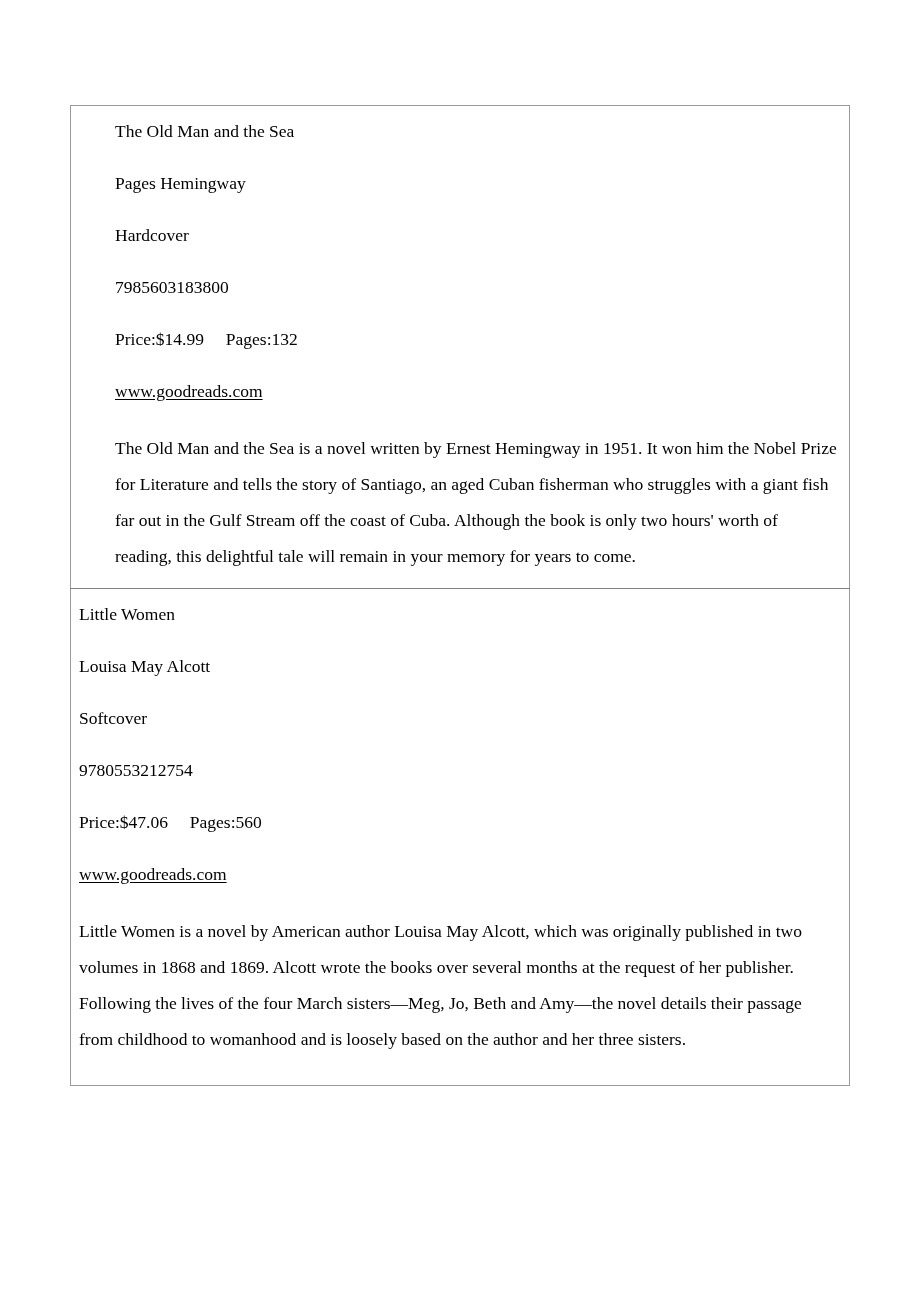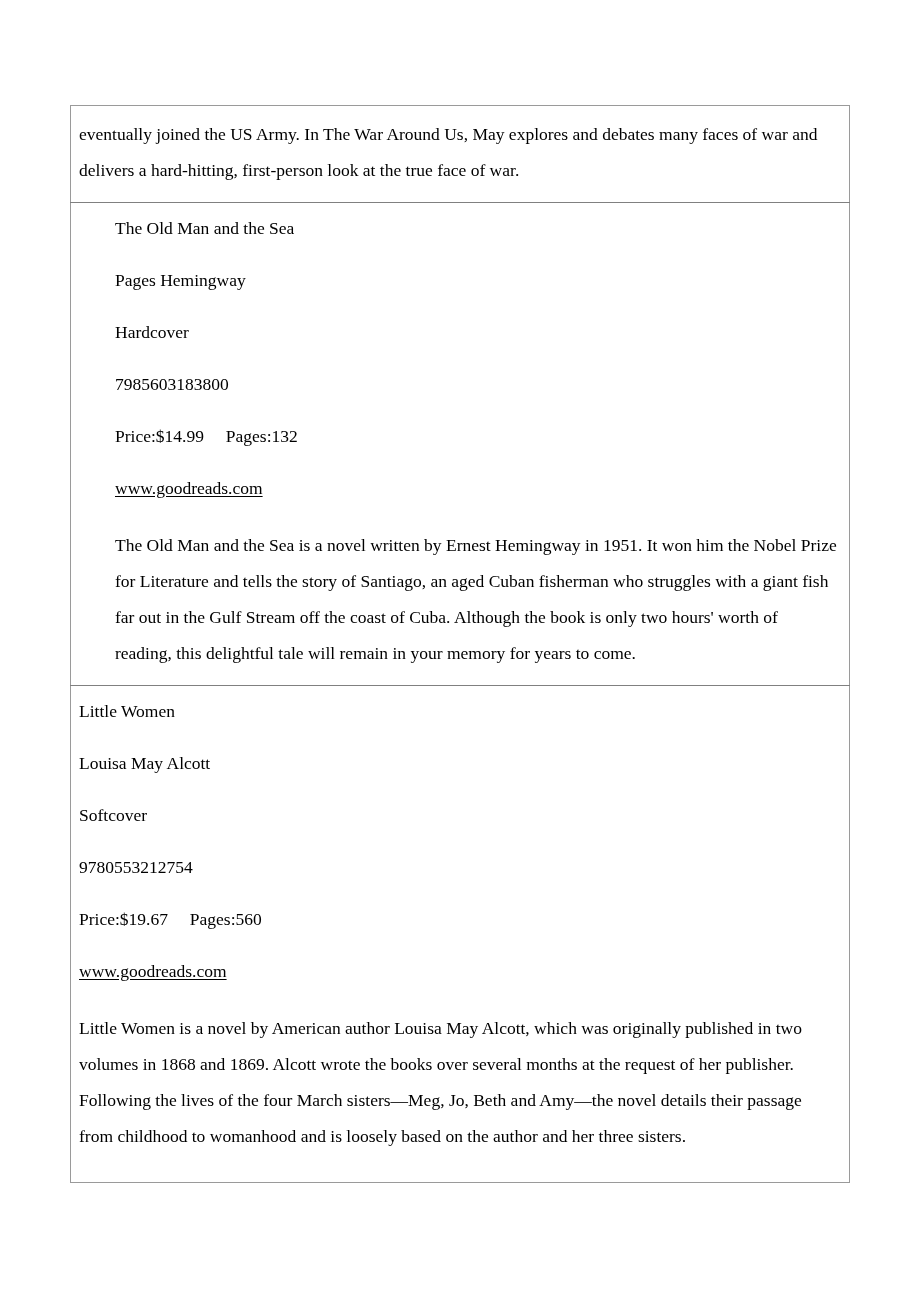--- a/index.html
+++ b/index.html
@@ -85,27 +85,20 @@
   }
 </style>
 </head>
 <body>
 
 <div class="page">
 
   <table class="doc-table">
     <tbody>
 
-      <tr class="row-top">
-        <td class="cell">
-          <div class="cell-inner">
-            <p class="desc-block">eventually joined the US Army. In The War Around Us, May explores and debates many faces of war and delivers a hard-hitting, first-person look at the true face of war.</p>
-          </div>
-        </td>
-      </tr>
 
       <tr class="row-book">
         <td class="cell">
           <div class="cell-inner">
             <p class="meta-line">The Old Man and the Sea</p>
             <p class="meta-line">Pages Hemingway</p>
             <p class="meta-line">Hardcover</p>
             <p class="meta-line">7985603183800</p>
             <p class="meta-line">Price:$14.99  Pages:132</p>
             <p class="meta-line"><a class="meta-link" href="#">www.goodreads.com</a></p>
@@ -114,21 +107,21 @@
         </td>
       </tr>
 
       <tr class="row-book-last">
         <td class="cell">
           <div class="cell-inner">
             <p class="meta-line">Little Women</p>
             <p class="meta-line">Louisa May Alcott</p>
             <p class="meta-line">Softcover</p>
             <p class="meta-line">9780553212754</p>
-            <p class="meta-line">Price:$19.67  Pages:560</p>
+            <p class="meta-line">Price:$47.06  Pages:560</p>
             <p class="meta-line"><a class="meta-link" href="#">www.goodreads.com</a></p>
             <p class="desc-block">Little Women is a novel by American author Louisa May Alcott, which was originally published in two volumes in 1868 and 1869. Alcott wrote the books over several months at the request of her publisher. Following the lives of the four March sisters—Meg, Jo, Beth and Amy—the novel details their passage from childhood to womanhood and is loosely based on the author and her three sisters.</p>
           </div>
         </td>
       </tr>
 
     </tbody>
   </table>
 
 </div>

